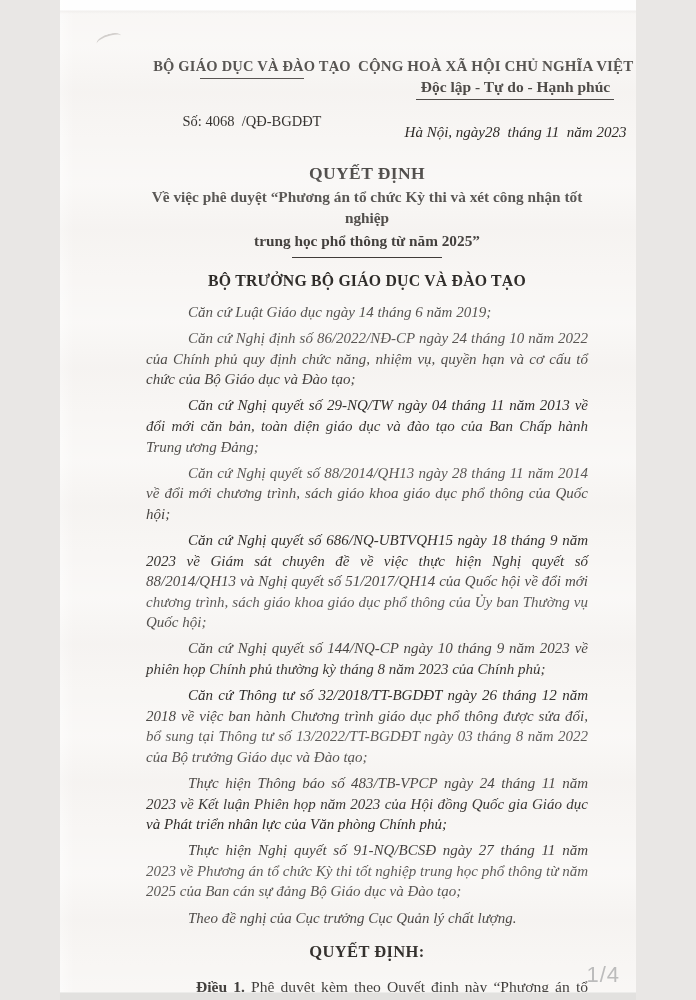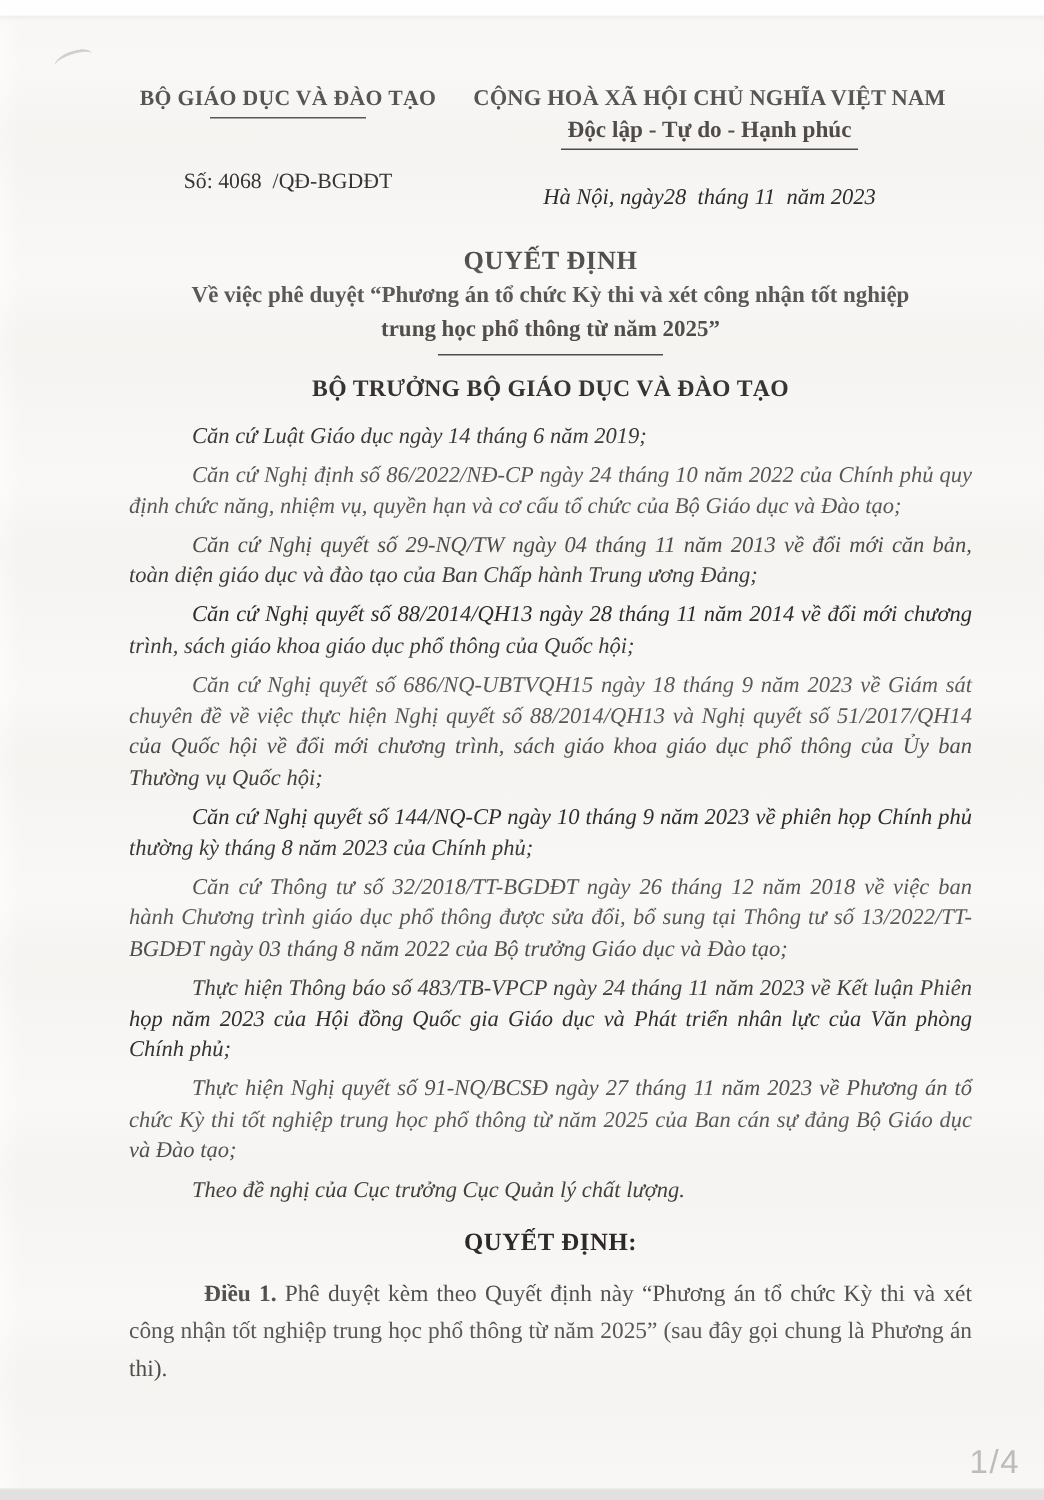--- a/index.html
+++ b/index.html
@@ -3,21 +3,21 @@
 <meta charset="utf-8">
 <style>
   html, body {
     margin: 0;
     padding: 0;
     background: #e9e7e5;
     font-family: "Liberation Serif", "DejaVu Serif", serif;
   }
   .page {
     position: relative;
-    width: 696px;
+    width: 576px;
     height: 1000px;
     margin: 0 auto;
     background: #f8f6f4;
     color: #2a2724;
     overflow: hidden;
     box-sizing: border-box;
     padding: 58px 48px 0 86px;
   }
   
   .page::before {

